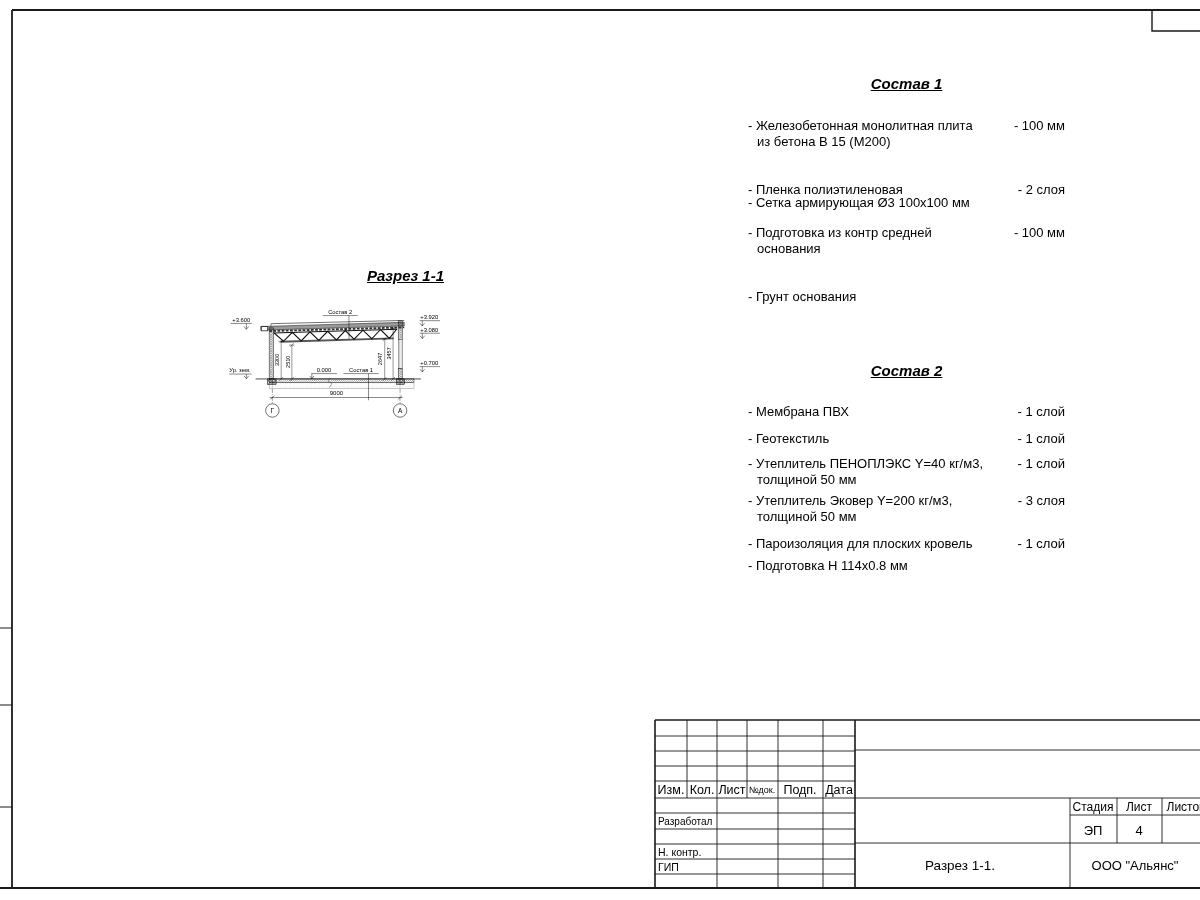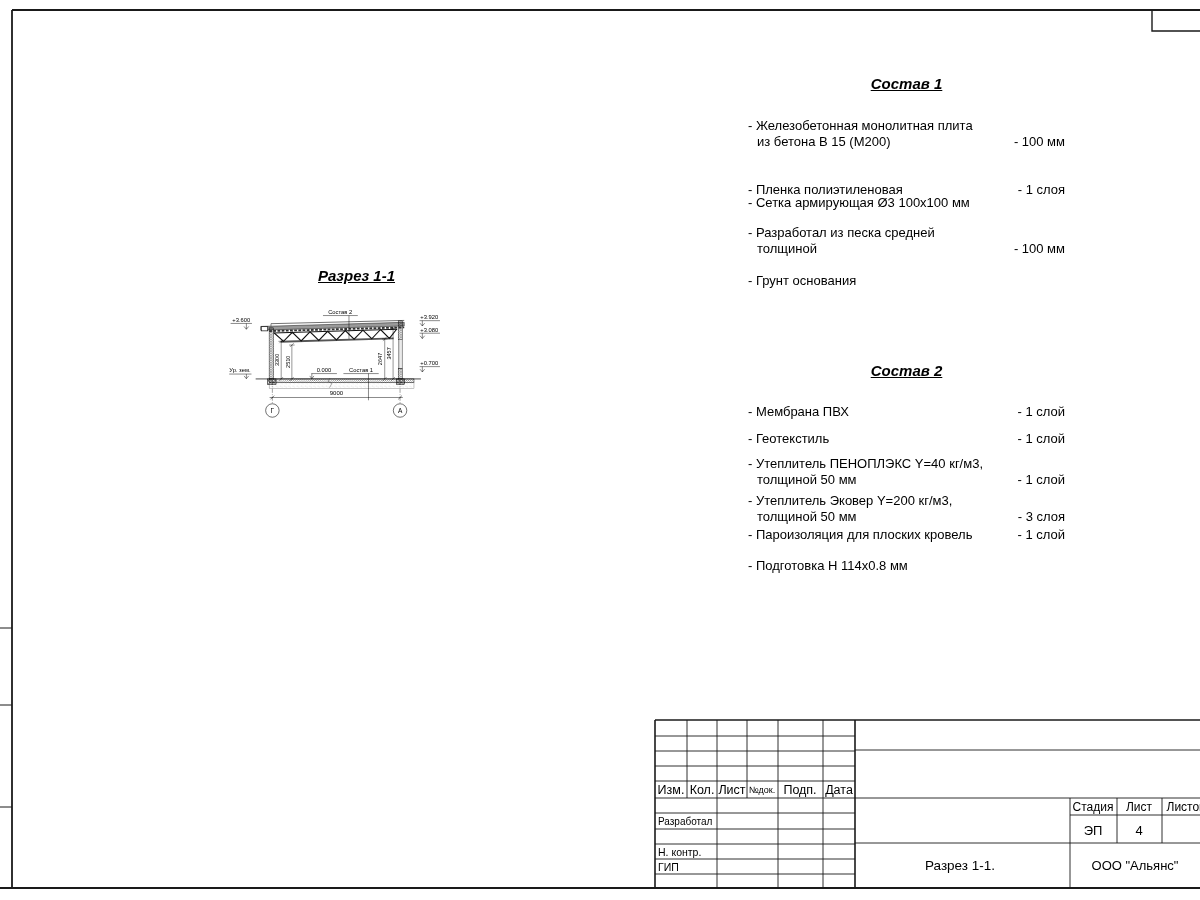--- a/index.html
+++ b/index.html
@@ -3,30 +3,30 @@
 <meta charset="utf-8">
 <style>
   html,body{margin:0;padding:0}
   body{
     width:1200px;height:900px;position:relative;overflow:hidden;
     background:#ffffff;color:#000;
     font-family:"Liberation Sans", sans-serif;
   }
   .abs{position:absolute}
   .drawing-title{
-    position:absolute;left:318px;top:267px;width:126px;text-align:left;
+    position:absolute;left:318px;top:267px;width:126px;text-align:right;
     font-size:15px;font-style:italic;font-weight:bold;
   }
   .drawing-title span{text-decoration:underline}
   .list{position:absolute;left:748px;width:317px}
   .list-heading{position:absolute;left:0;right:0;text-align:center;
     font-size:15px;font-style:italic;font-weight:bold}
   .list-heading span{text-decoration:underline}
   .item{position:absolute;left:0;right:0;display:flex;
-    justify-content:space-between;align-items:flex-end;
+    justify-content:space-between;
     font-size:13px;line-height:15.5px}
   .item .cont{padding-left:9px}
   .item .val{white-space:nowrap;padding-left:8px}
   svg text{font-family:"Liberation Sans", sans-serif;fill:#000}
 </style>
 </head>
 <body>
 
 <svg class="abs" style="left:0;top:0" width="1200" height="900" viewBox="0 0 1200 900">
   <g stroke="#1a1a1a" stroke-width="1.8">
@@ -264,33 +264,33 @@
   </div>
   <div class="item" style="top:48px">
     <div>
       <div>- Железобетонная  монолитная плита</div>
       <div class="cont">из бетона В 15 (М200)</div>
     </div>
     <div class="val">- 100 мм</div>
   </div>
   <div class="item" style="top:112px">
     <div>- Пленка полиэтиленовая</div>
-    <div class="val">-  1 слоя</div>
+    <div class="val">-  2 слоя</div>
   </div>
   <div class="item" style="top:125px">
     <div>- Сетка армирующая Ø3 100х100 мм</div>
   </div>
   <div class="item" style="top:155px">
     <div>
-      <div>- Разработал из песка средней</div>
-      <div class="cont">толщиной</div>
+      <div>- Подготовка из контр средней</div>
+      <div class="cont">основания</div>
     </div>
     <div class="val">- 100 мм</div>
   </div>
-  <div class="item" style="top:203px">
+  <div class="item" style="top:219px">
     <div>- Грунт основания</div>
   </div>
 </div>
 
 <div class="list" style="top:355px;height:250px">
   <div class="list-heading" style="top:7px">
     <span>Состав 2</span>
   </div>
   <div class="item" style="top:49px">
     <div>- Мембрана ПВХ</div>
@@ -307,20 +307,20 @@
     </div>
     <div class="val">- 1 слой</div>
   </div>
   <div class="item" style="top:138px">
     <div>
       <div>- Утеплитель Эковер Y=200 кг/м3,</div>
       <div class="cont">толщиной 50 мм</div>
     </div>
     <div class="val">- 3 слоя</div>
   </div>
-  <div class="item" style="top:172px">
+  <div class="item" style="top:181px">
     <div>- Пароизоляция для плоских кровель</div>
     <div class="val">- 1 слой</div>
   </div>
   <div class="item" style="top:203px">
     <div>- Подготовка Н 114х0.8 мм</div>
   </div>
 </div>
 
 </body></html>

